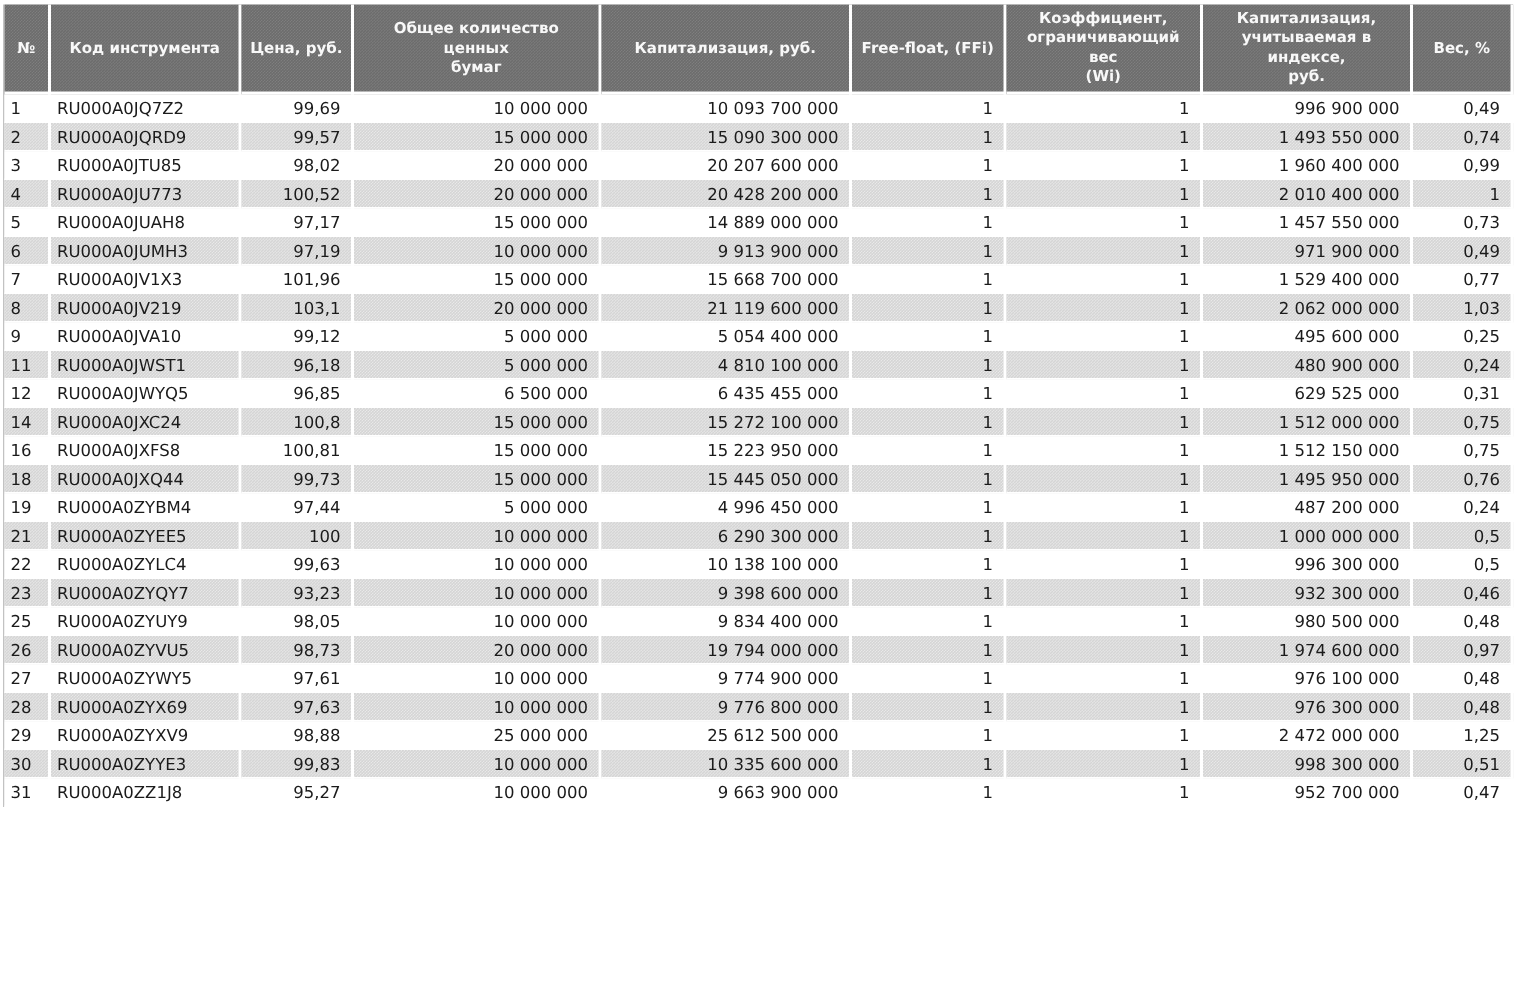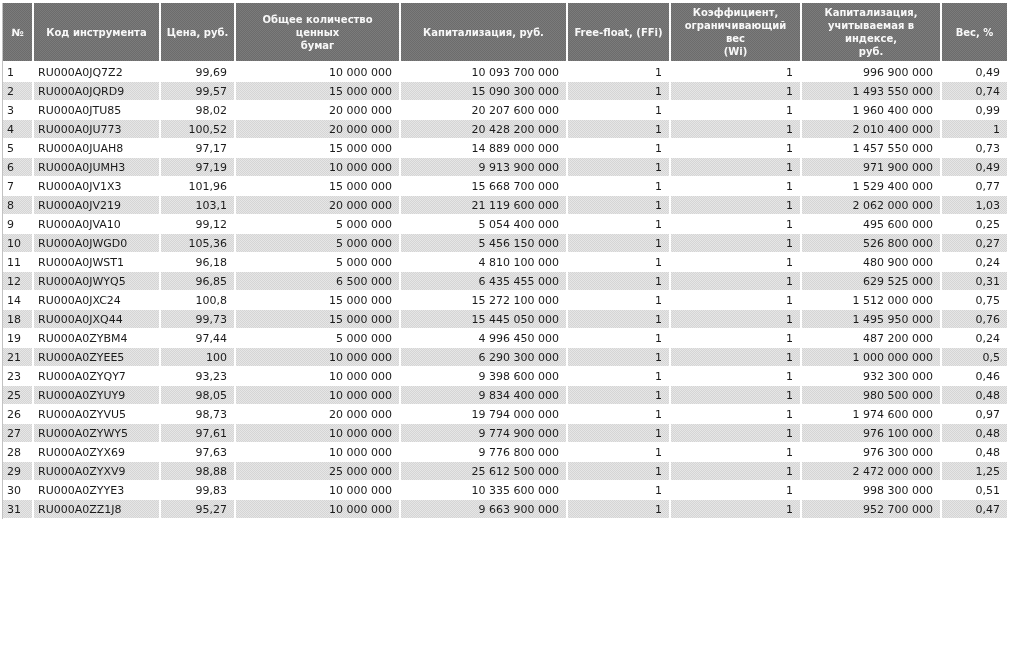--- a/index.html
+++ b/index.html
@@ -196,31 +196,20 @@
           <td class="col-code">RU000A0JVA10</td>
           <td class="col-right">99,12</td>
           <td class="col-right">5 000 000</td>
           <td class="col-right">5 054 400 000</td>
           <td class="col-right">1</td>
           <td class="col-right">1</td>
           <td class="col-right">495 600 000</td>
           <td class="col-right">0,25</td>
         </tr>
         <tr>
-          <td class="col-num">10</td>
-          <td class="col-code">RU000A0JWGD0</td>
-          <td class="col-right">105,36</td>
-          <td class="col-right">5 000 000</td>
-          <td class="col-right">5 456 150 000</td>
-          <td class="col-right">1</td>
-          <td class="col-right">1</td>
-          <td class="col-right">526 800 000</td>
-          <td class="col-right">0,27</td>
-        </tr>
-        <tr>
           <td class="col-num">11</td>
           <td class="col-code">RU000A0JWST1</td>
           <td class="col-right">96,18</td>
           <td class="col-right">5 000 000</td>
           <td class="col-right">4 810 100 000</td>
           <td class="col-right">1</td>
           <td class="col-right">1</td>
           <td class="col-right">480 900 000</td>
           <td class="col-right">0,24</td>
         </tr>
@@ -240,20 +229,31 @@
           <td class="col-code">RU000A0JXC24</td>
           <td class="col-right">100,8</td>
           <td class="col-right">15 000 000</td>
           <td class="col-right">15 272 100 000</td>
           <td class="col-right">1</td>
           <td class="col-right">1</td>
           <td class="col-right">1 512 000 000</td>
           <td class="col-right">0,75</td>
         </tr>
         <tr>
+          <td class="col-num">16</td>
+          <td class="col-code">RU000A0JXFS8</td>
+          <td class="col-right">100,81</td>
+          <td class="col-right">15 000 000</td>
+          <td class="col-right">15 223 950 000</td>
+          <td class="col-right">1</td>
+          <td class="col-right">1</td>
+          <td class="col-right">1 512 150 000</td>
+          <td class="col-right">0,75</td>
+        </tr>
+        <tr>
           <td class="col-num">18</td>
           <td class="col-code">RU000A0JXQ44</td>
           <td class="col-right">99,73</td>
           <td class="col-right">15 000 000</td>
           <td class="col-right">15 445 050 000</td>
           <td class="col-right">1</td>
           <td class="col-right">1</td>
           <td class="col-right">1 495 950 000</td>
           <td class="col-right">0,76</td>
         </tr>
@@ -273,20 +273,31 @@
           <td class="col-code">RU000A0ZYEE5</td>
           <td class="col-right">100</td>
           <td class="col-right">10 000 000</td>
           <td class="col-right">6 290 300 000</td>
           <td class="col-right">1</td>
           <td class="col-right">1</td>
           <td class="col-right">1 000 000 000</td>
           <td class="col-right">0,5</td>
         </tr>
         <tr>
+          <td class="col-num">22</td>
+          <td class="col-code">RU000A0ZYLC4</td>
+          <td class="col-right">99,63</td>
+          <td class="col-right">10 000 000</td>
+          <td class="col-right">10 138 100 000</td>
+          <td class="col-right">1</td>
+          <td class="col-right">1</td>
+          <td class="col-right">996 300 000</td>
+          <td class="col-right">0,5</td>
+        </tr>
+        <tr>
           <td class="col-num">23</td>
           <td class="col-code">RU000A0ZYQY7</td>
           <td class="col-right">93,23</td>
           <td class="col-right">10 000 000</td>
           <td class="col-right">9 398 600 000</td>
           <td class="col-right">1</td>
           <td class="col-right">1</td>
           <td class="col-right">932 300 000</td>
           <td class="col-right">0,46</td>
         </tr>

